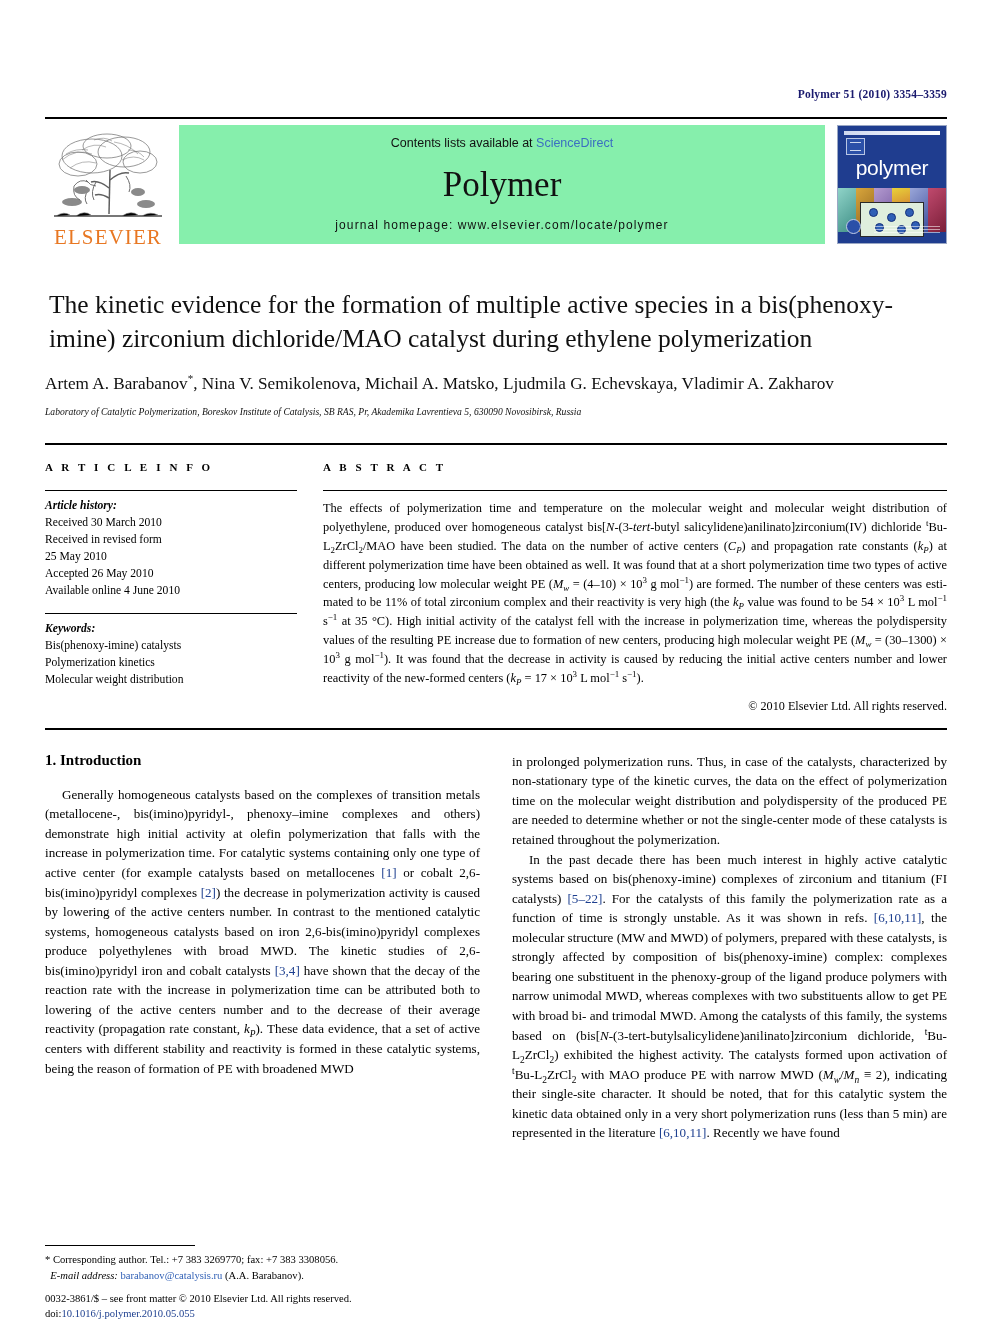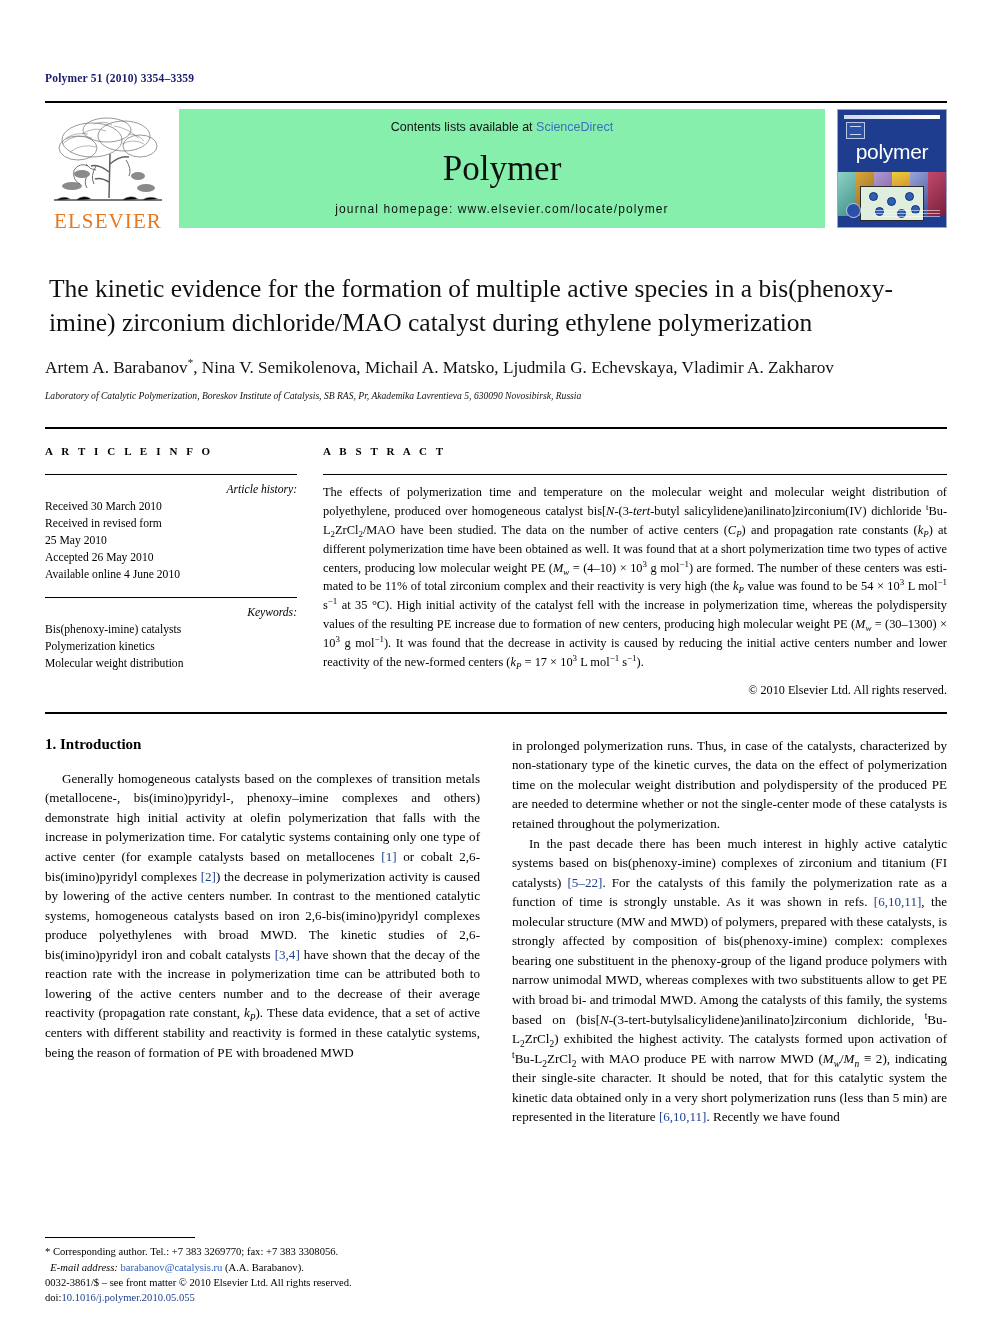--- a/index.html
+++ b/index.html
@@ -18,27 +18,28 @@
   .page {
     width: 992px;
     height: 1323px;
     position: relative;
     box-sizing: border-box;
     padding: 0 45px;
   }
 
   
   .running-head {
-    text-align: left;
+    text-align: right;
     font-family: "Liberation Serif", serif;
     font-size: 11.5px;
     font-weight: bold;
     color: #1a1a6e;
     padding-top: 72px;
     letter-spacing: 0.2px;
+    margin-top: 16px;
   }
 
   
   .masthead {
     margin-top: 17px;
     border-top: 2.2px solid #000;
     display: flex;
     align-items: stretch;
     height: 131px;
   }
@@ -212,21 +213,21 @@
     letter-spacing: 3.1px;
     margin-bottom: 17px;
   }
   .rule { border-top: 1.6px solid #000; }
   .info-body {
     font-family: "Liberation Serif", serif;
     font-size: 11.6px;
     line-height: 1.46;
     padding-top: 7px;
   }
-  .info-body .lbl { font-style: italic; font-weight: normal; text-align: right; }
+  .info-body .lbl { font-style: italic; font-weight: bold; }
   .kw-block { margin-top: 13px; border-top: 1.6px solid #000; }
   .abs-body {
     font-family: "Liberation Serif", serif;
     font-size: 12.4px;
     line-height: 1.52;
     text-align: justify;
     padding-top: 8px;
   }
   .copyright {
     text-align: right;
@@ -257,21 +258,21 @@
     text-indent: 17px;
   }
   .para + .para { margin-top: 0; }
   .ref { color: #1d3f8f; }
   a.link { color: #2f5fb5; text-decoration: none; }
 
   
   .footnote-area {
     position: absolute;
     left: 45px;
-    bottom: 48px;
+    bottom: 56px;
     width: 435px;
   }
   .fn-rule { border-top: 1.1px solid #000; width: 150px; margin-bottom: 6px; }
   .fn {
     font-family: "Liberation Serif", serif;
     font-size: 10.6px;
     line-height: 1.45;
   }
   .fn .ital { font-style: italic; }
   .page-foot {

